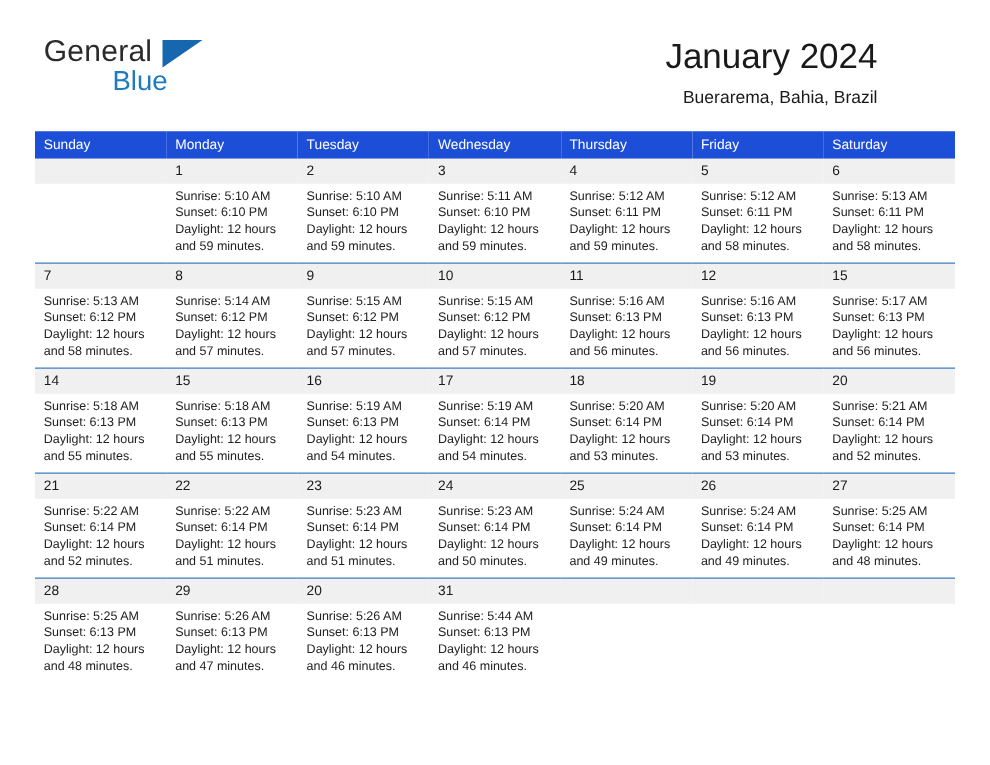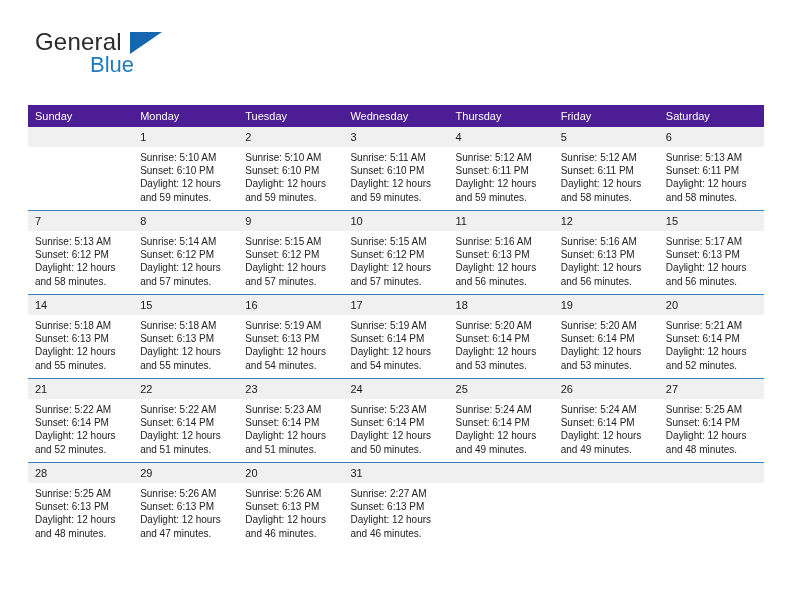--- a/index.html
+++ b/index.html
@@ -89,21 +89,21 @@
   
   .calendar {
     position: absolute;
     left: 28px;
     top: 105px;
     width: 736px;
     border-collapse: collapse;
     table-layout: fixed;
   }
   .calendar th {
-    background: #4c1d95;
+    background: #1d4ed8;
     color: #ffffff;
     font-size: 11px;
     font-weight: normal;
     text-align: left;
     padding: 5px 0 5px 7px;
     height: 11px;
     border: none;
   }
   .calendar td {
     vertical-align: top;
@@ -148,20 +148,22 @@
 
   <div class="header">
 
     <div class="brand">
       <span class="brand-general">General</span>
       <span class="brand-triangle"></span>
       <span class="brand-blue">Blue</span>
     </div>
 
     <div class="title-block">
+      <div class="cal-title">January 2024</div>
+      <div class="cal-subtitle">Buerarema, Bahia, Brazil</div>
     </div>
 
   </div>
 
   <table class="calendar">
     <thead>
       <tr>
         <th>Sunday</th>
         <th>Monday</th>
         <th>Tuesday</th>
@@ -456,21 +458,21 @@
             <div class="cell-body">
               <div>Sunrise: 5:26 AM</div>
               <div>Sunset: 6:13 PM</div>
               <div>Daylight: 12 hours</div>
               <div>and 46 minutes.</div>
             </div>
           </td>
           <td>
             <div class="daynum">31</div>
             <div class="cell-body">
-              <div>Sunrise: 2:27 AM</div>
+              <div>Sunrise: 5:44 AM</div>
               <div>Sunset: 6:13 PM</div>
               <div>Daylight: 12 hours</div>
               <div>and 46 minutes.</div>
             </div>
           </td>
           <td class="blank">
             <div class="daynum empty"></div>
             <div class="cell-body">
               <div></div>
               <div></div>

